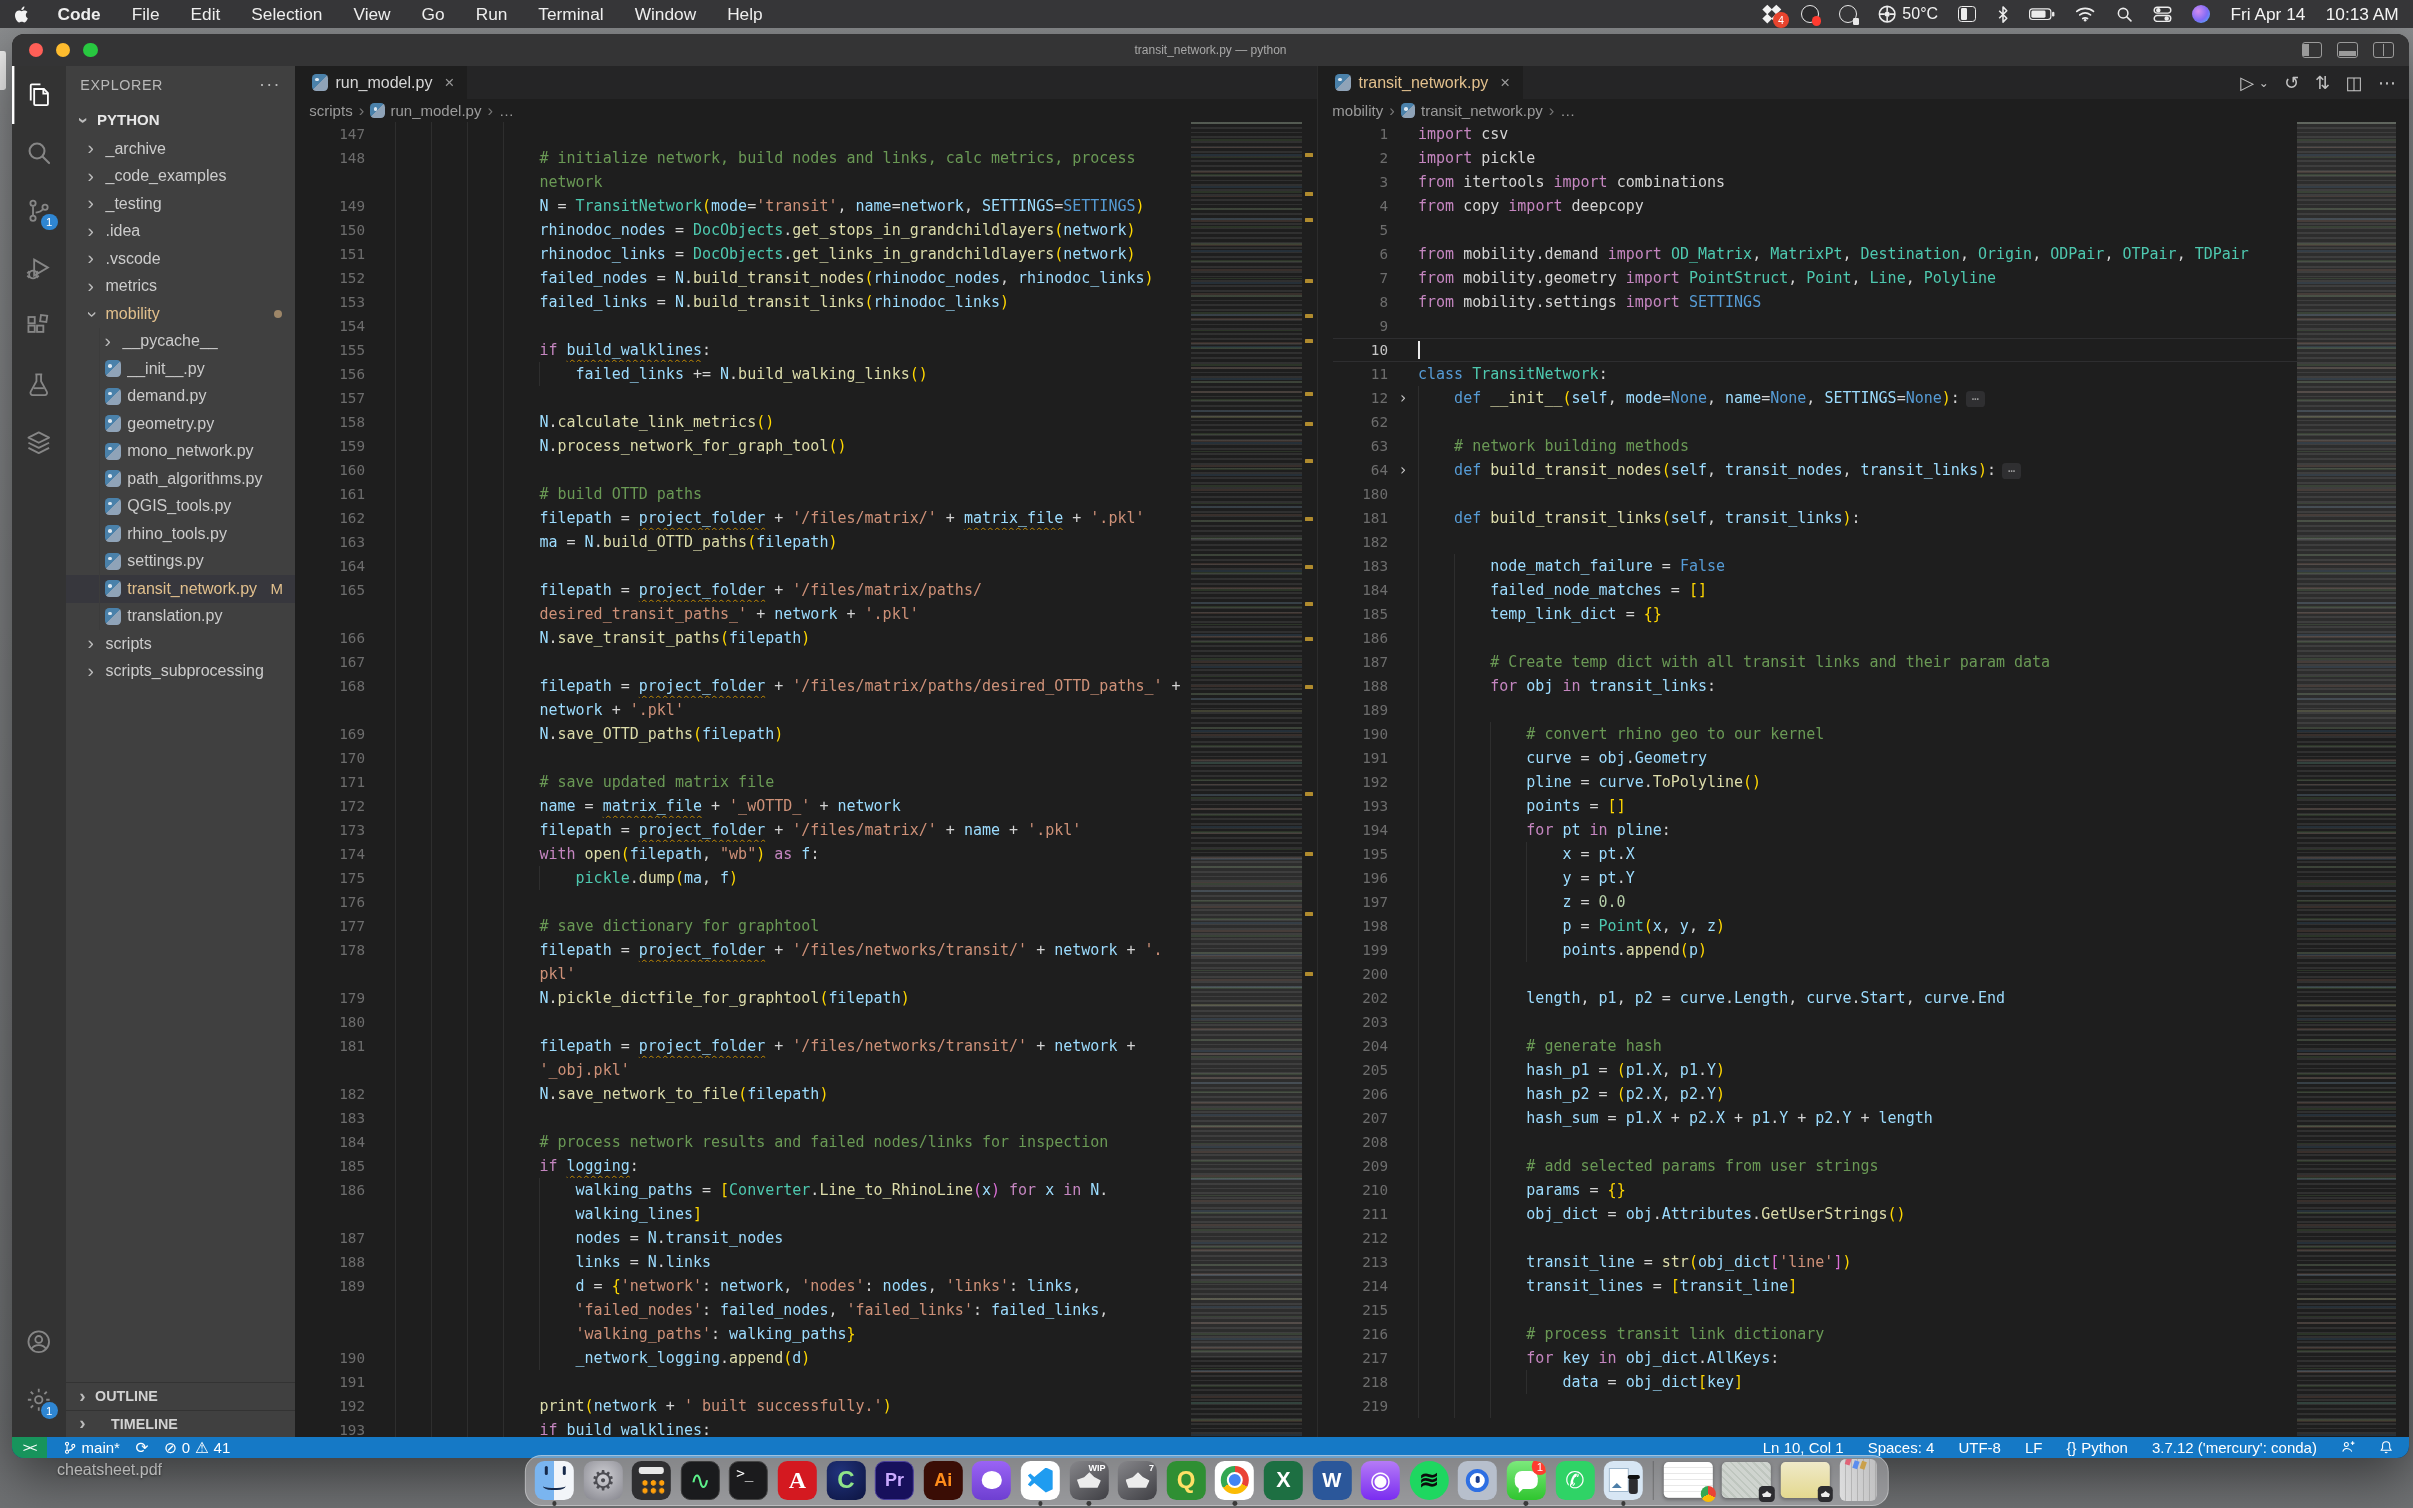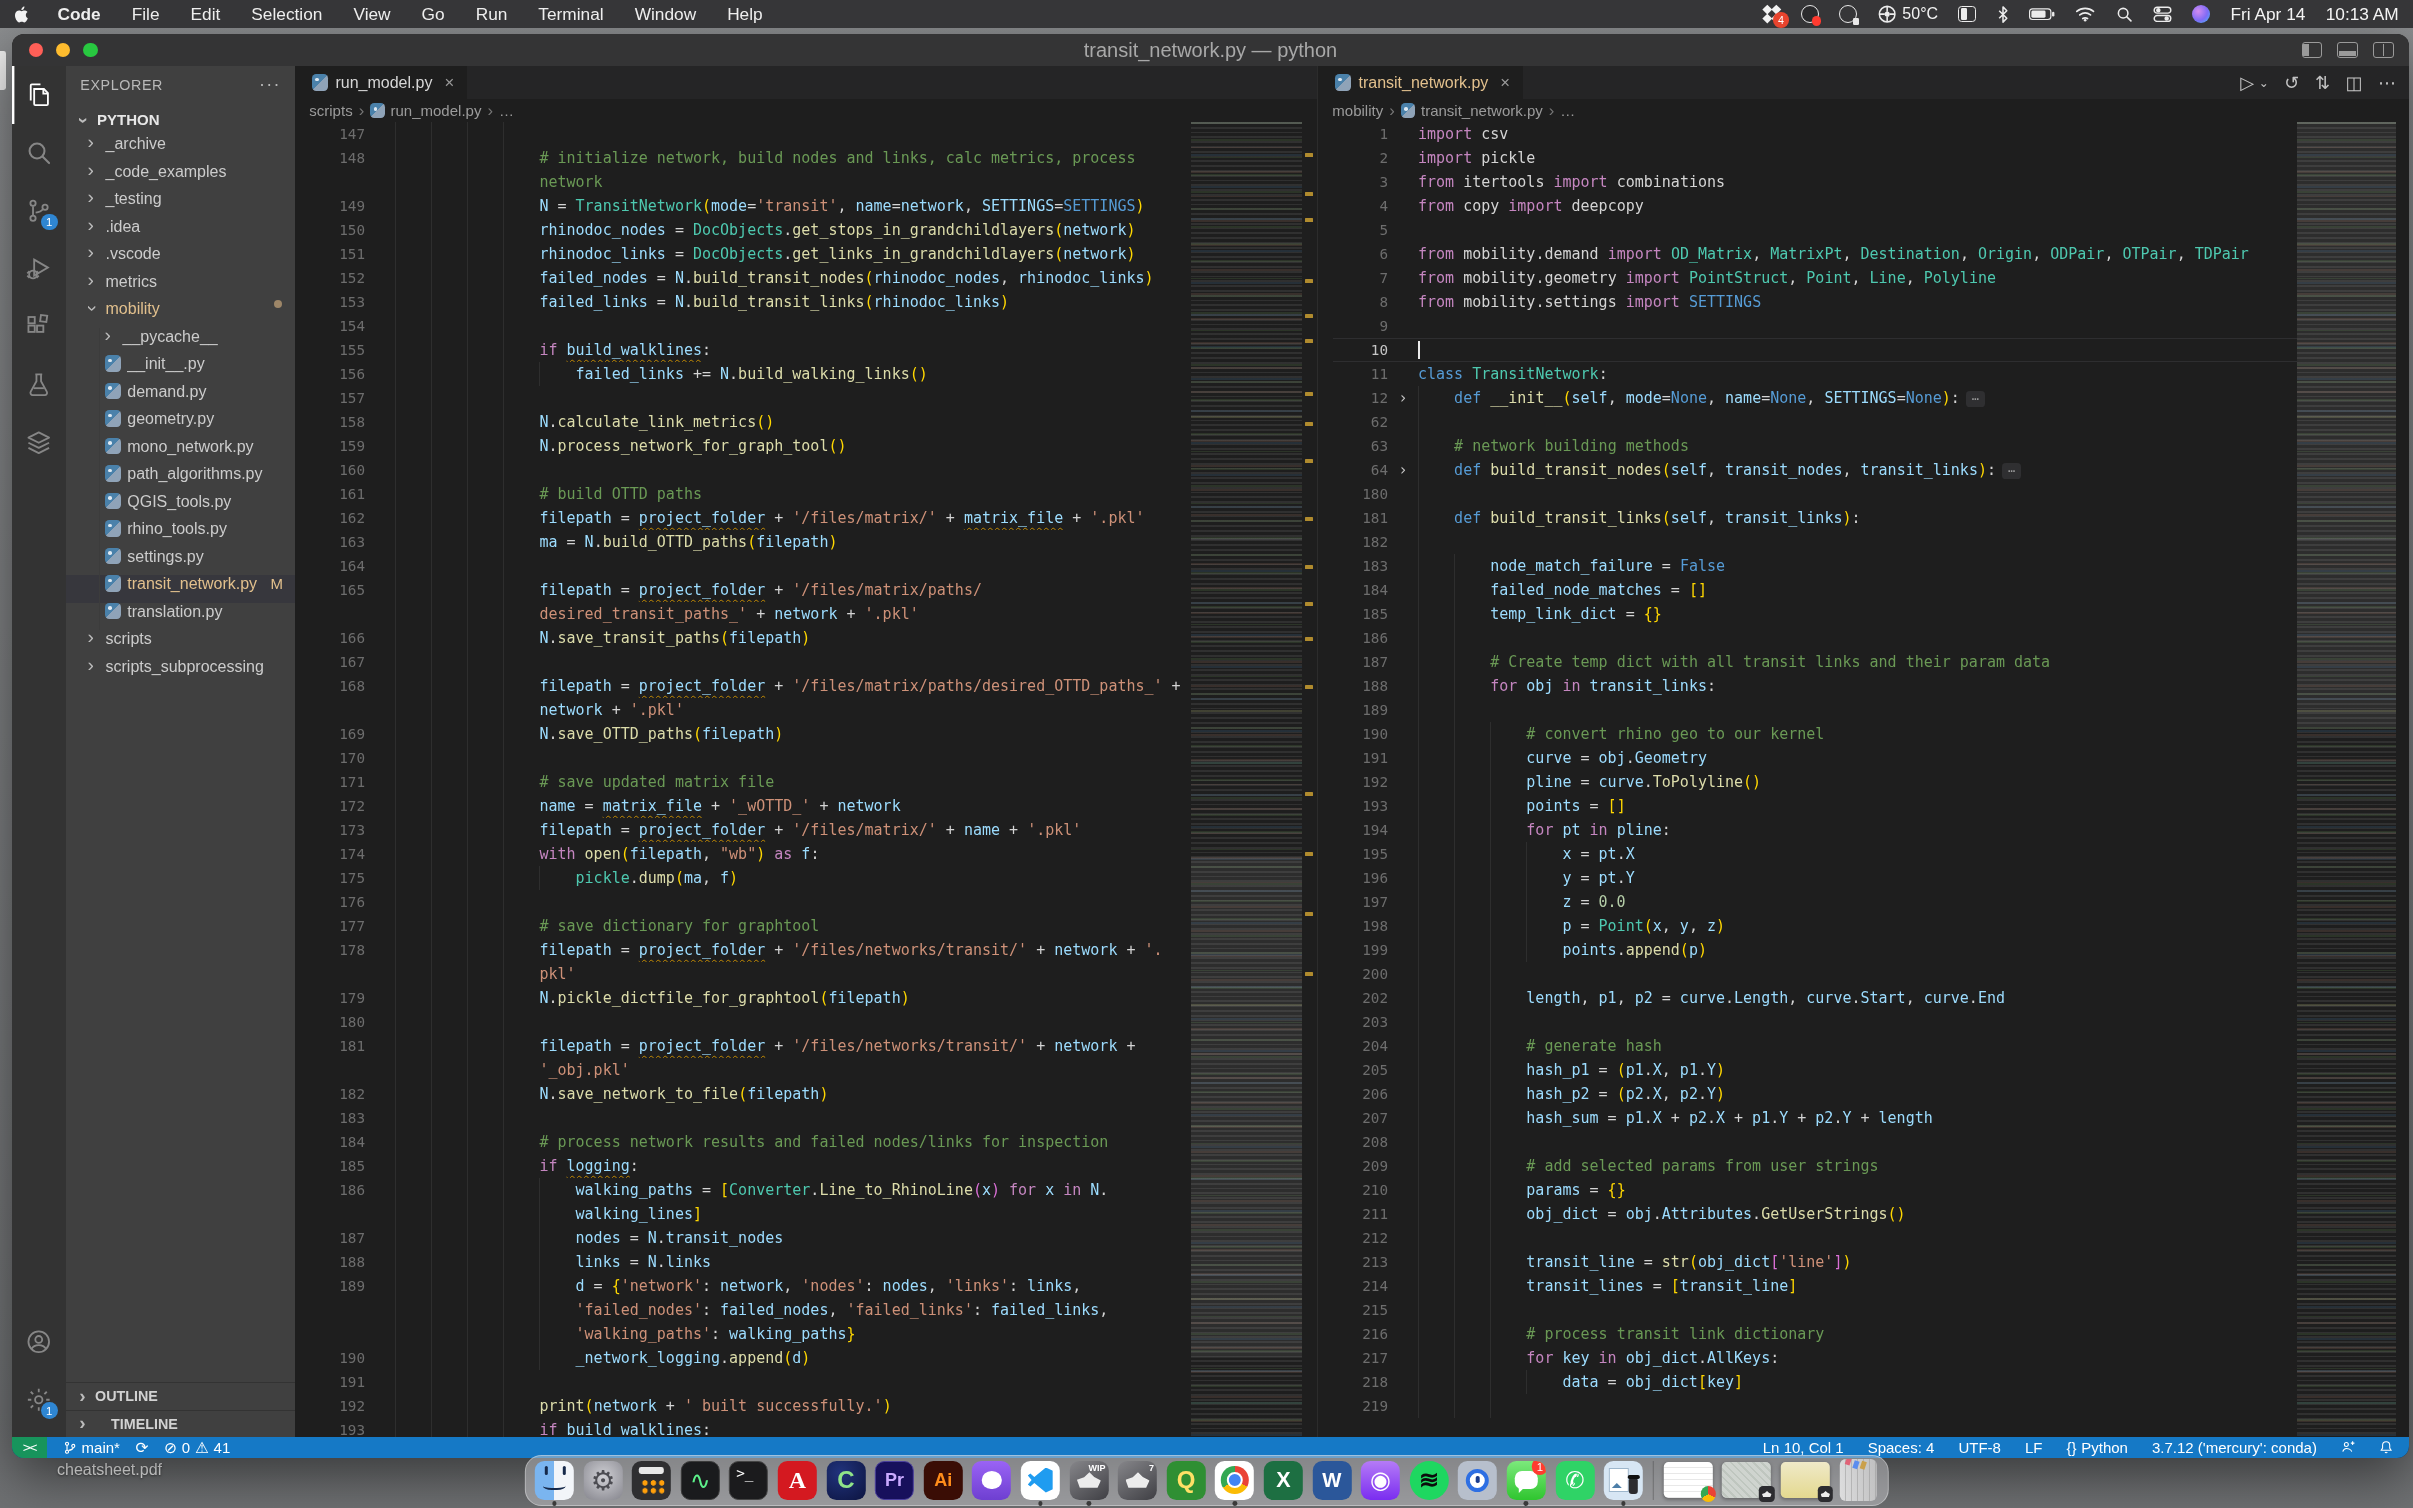--- a/index.html
+++ b/index.html
@@ -38,21 +38,21 @@
   .desk-label{position:absolute;left:57px;top:1461px;color:#fff;font-size:16px;text-shadow:0 0.6px 2.4px rgba(0,0,0,.55);z-index:2}
   .desk-sliver{position:absolute;left:0;top:51px;width:6px;height:39px;background:#f2f2f2;border-radius:0 2.4px 2.4px 0;z-index:1}
 
   
   .vswin{position:absolute;left:12px;top:34px;width:2397px;height:1424px;background:#1e1e1e;border-radius:12px;
     box-shadow:0 18px 54px rgba(0,0,0,.5);overflow:hidden;z-index:10;display:flex;flex-direction:column}
   .titlebar{height:32px;background:#343435;display:flex;align-items:center;position:relative;flex:none}
   .tlights{display:flex;gap:13px;padding-left:16.7px}
   .tlights span{width:14.3px;height:14.3px;border-radius:50%}
   .tl-close{background:#ff5f57}.tl-min{background:#febc2e}.tl-zoom{background:#28c840}
-  .wtitle{position:absolute;left:0;right:0;text-align:center;color:#a8a8a8;font-size:20px;pointer-events:none}
+  .wtitle{position:absolute;left:0;right:0;text-align:center;color:#a8a8a8;font-size:12px;pointer-events:none}
   .tb-right{margin-left:auto;display:flex;gap:15.5px;padding-right:15.5px}
   .lay-ico{width:20.3px;height:15.5px;border:1.5px solid #9a9a9a;border-radius:3px;position:relative}
   .lay-ico.l::after{content:"";position:absolute;left:0.6px;top:0.6px;bottom:0.6px;width:6px;background:#9a9a9a}
   .lay-ico.b::after{content:"";position:absolute;left:0.6px;right:0.6px;bottom:0.6px;height:4.8px;background:#9a9a9a}
   .lay-ico.s::after{content:"";position:absolute;left:8.4px;top:0.6px;bottom:0.6px;width:1.5px;background:#9a9a9a}
 
   .winbody{flex:1;display:flex;min-height:0}
 
   
   .activitybar{width:54px;background:#333333;display:flex;flex-direction:column;align-items:center;flex:none;position:relative}
@@ -62,21 +62,21 @@
     border-radius:8.4px;display:flex;align-items:center;justify-content:center}
   .ab-bottom{margin-top:auto;margin-bottom:8.4px;display:flex;flex-direction:column;align-items:center}
 
   
   .sidebar{width:229px;background:#404040;flex:none;position:relative;color:#cccccc;overflow:hidden}
   .sb-head{height:37px;display:flex;align-items:center;padding:0 14.3px;font-size:14.3px;letter-spacing:0.6px;color:#b9b9b9}
   .sb-head .dots{margin-left:auto;color:#b9b9b9;font-size:18px;letter-spacing:1.2px}
   .sb-section{height:32px;display:flex;align-items:center;font-weight:bold;font-size:15px;color:#e7e7e7}
   .sb-section .tchev{margin-left:9.6px}
   .tree{font-size:16px}
-  .trow{height:27.5px;display:flex;position:relative;padding-left:18px}
+  .trow{height:27.5px;display:flex;align-items:center;position:relative;padding-left:18px}
   .trow.sel{background:#37373d}
   .trow .tlabel{margin-left:6px;white-space:nowrap}
   .trow.mod .tlabel{color:#e2c08d}
   .tchev{width:15.5px;height:15.5px;position:relative;flex:none}
   .tchev::before{content:"›";position:absolute;left:3.6px;top:-3.6px;font-size:19px;color:#bcbcbc}
   .tchev.open::before{transform:rotate(90deg);transform-origin:55% 58%}
   .trow.d1{padding-left:35px}
   .tguide{position:absolute;left:33px;top:0;bottom:0;width:0.6px;background:#3c3c3c}
   .pyico{width:16.7px;height:16.7px;flex:none;border-radius:4.2px;margin-left:3.6px;
     background:linear-gradient(135deg,#4a81aa 0 50%,#8fa3b8 50%);position:relative}

